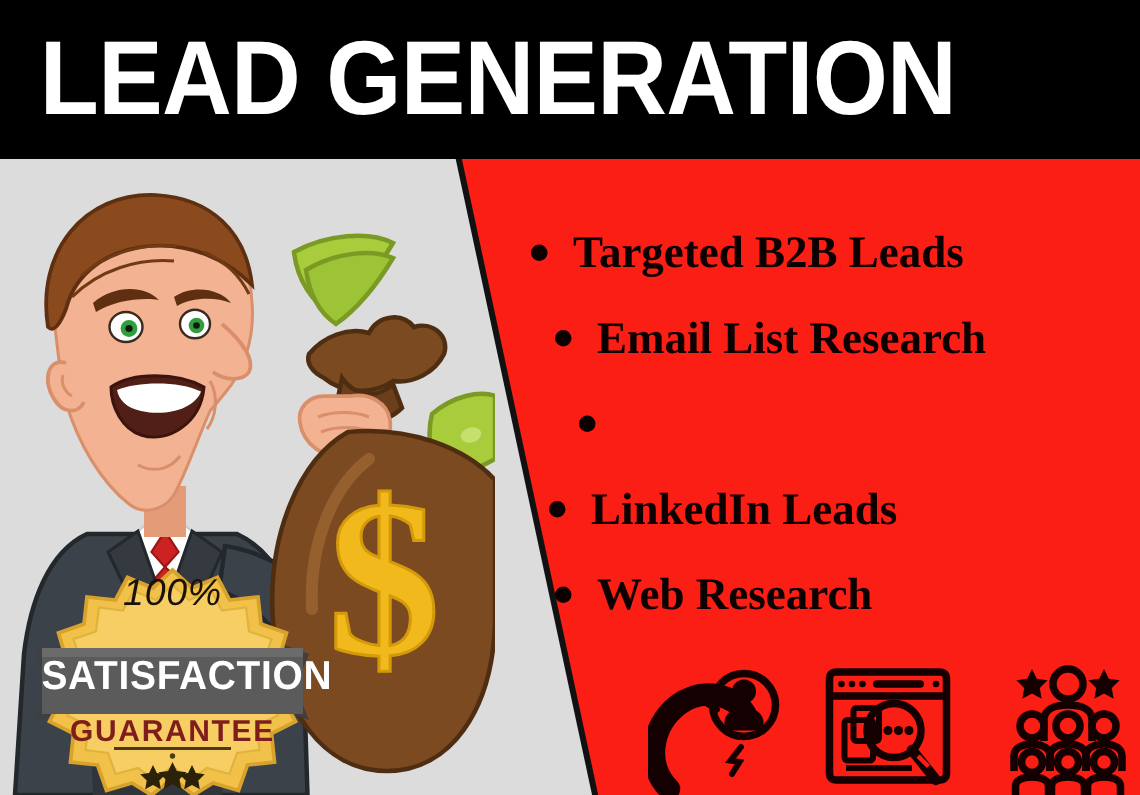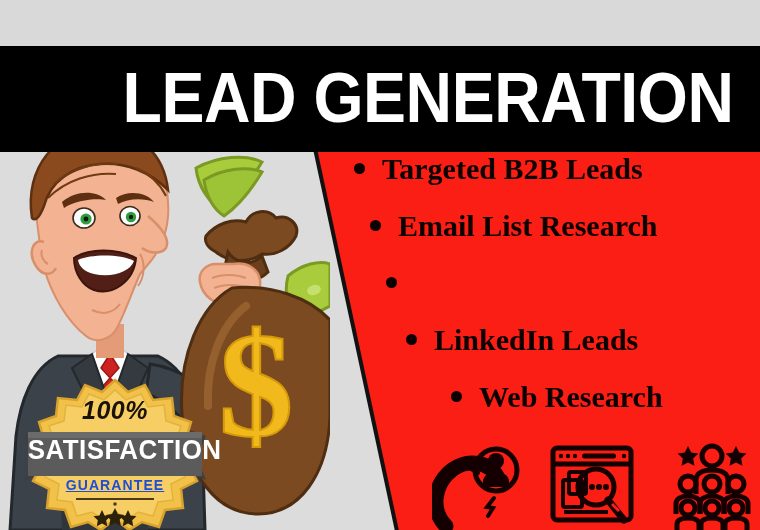--- a/index.html
+++ b/index.html
@@ -9,23 +9,22 @@
     position:relative;
     width:760px;height:530px;
     overflow:hidden;
     background:#d9d9d9;
   }
 
   
   #header{
     position:absolute;left:0;top:0;width:760px;height:106px;
     background:#000000;
-    display:flex;align-items:center;justify-content:flex-end;
+    display:flex;align-items:center;justify-content:flex-start;
     z-index:40;
-    margin-top:46px;
   }
   #header-title{
     color:#ffffff;
     font-family:"Liberation Sans","DejaVu Sans",sans-serif;
     font-weight:bold;
     font-size:70px;
     letter-spacing:-0.5px;
     line-height:1;
     transform:scaleX(0.92);
     transform-origin:center;
@@ -74,44 +73,44 @@
     white-space:nowrap;
   }
   .bullet-dot{
     width:11px;height:11px;border-radius:50%;
     background:#0d0000;
     margin-right:17px;flex:0 0 auto;
   }
   .bullet-row.i0{padding-left:24px;}
   .bullet-row.i1{padding-left:40px;}
   .bullet-row.i2{padding-left:56px;}
-  .bullet-row.i3{padding-left:76px;}
-  .bullet-row.i4{padding-left:76px;margin-left:45px;}
+  .bullet-row.i3{padding-left:36px;}
+  .bullet-row.i4{padding-left:40px;}
 
   
   #businessman{position:absolute;left:0;top:106px;width:330px;height:424px;z-index:8;}
 
   
   #badge{position:absolute;left:24px;top:378px;width:182px;height:152px;z-index:20;}
   .badge-txt{
     position:absolute;text-align:center;width:100%;
     font-family:"Liberation Sans",sans-serif;pointer-events:none;
   }
   #badge-pct{
-    top:18px;font-size:25px;font-weight:bold;font-style:italic;
+    top:3px;font-size:25px;font-weight:normal;font-style:italic;
     color:#1a1208;letter-spacing:0.5px;
   }
   #badge-sat{
     top:57px;font-size:27px;font-weight:bold;
     color:#ffffff;letter-spacing:0.5px;
     transform:scaleX(0.96);
   }
   #badge-guar{
-    top:99px;font-size:14px;font-weight:bold;
-    color:#1d4ed8;letter-spacing:1.1px;text-decoration:underline;
+    top:99px;font-size:20px;font-weight:bold;
+    color:#7f1d1d;letter-spacing:1.1px;
   }
 
   
   .bottom-icon{position:absolute;z-index:14;}
   #icon-lead-magnet{left:432px;top:440px;width:90px;height:90px;}
   #icon-web-research{left:548px;top:442px;width:88px;height:88px;}
   #icon-audience{left:668px;top:442px;width:88px;height:88px;}
 </style>
 </head>
 <body>

